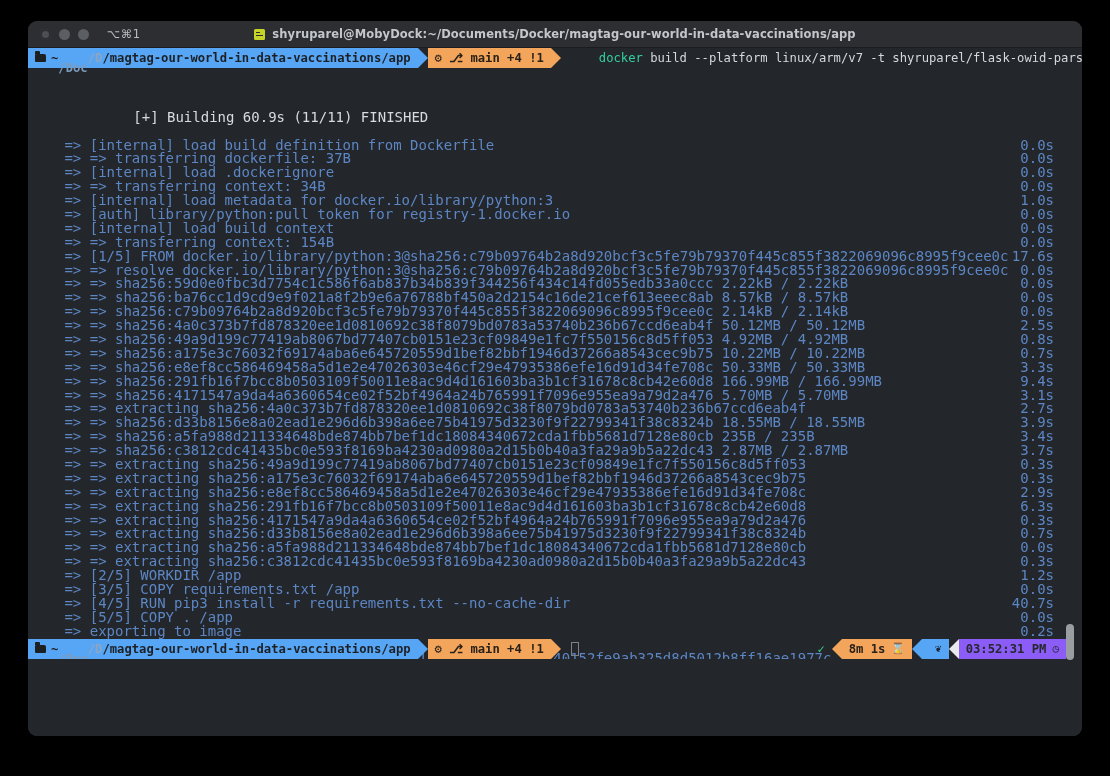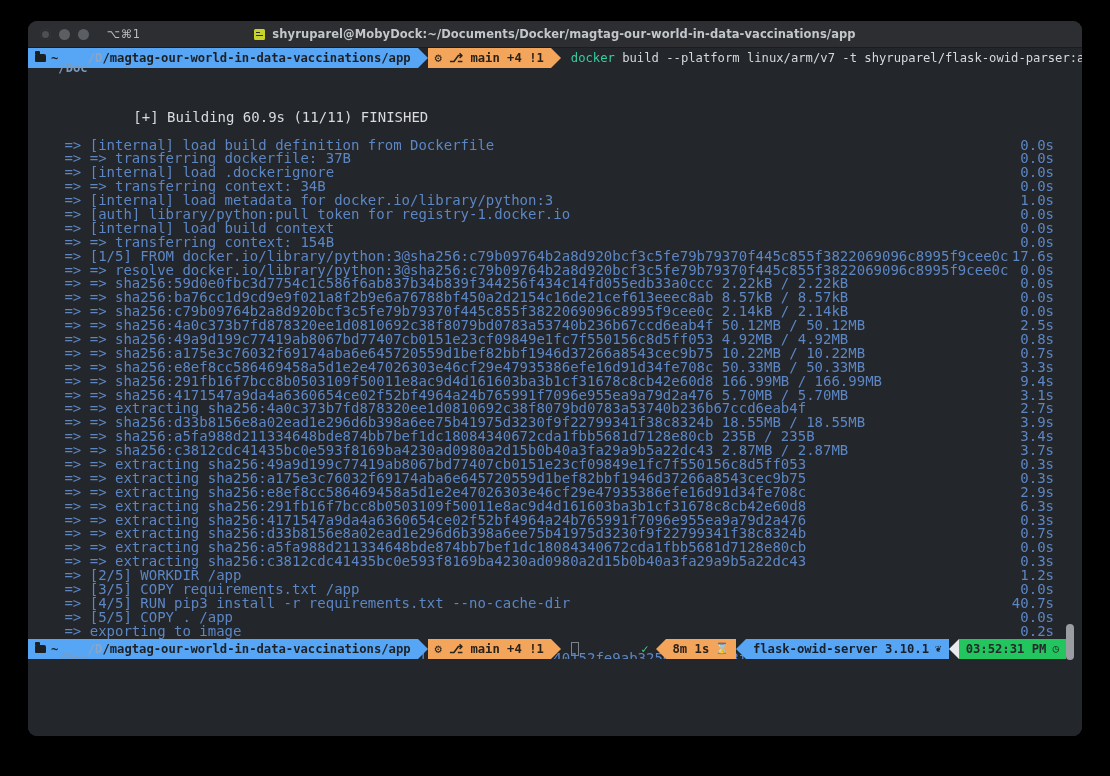--- a/index.html
+++ b/index.html
@@ -125,21 +125,21 @@
     margin-right: 5px;
   }
   .folder-ico:before {
     content: "";
     position: absolute; left: 0; top: -3px;
     width: 5px; height: 3px;
     background: #1d2023;
     border-radius: 1px 1px 0 0;
   }
   .cmdtext { color: #d6d8da; padding-left: 10px; font-size: 12.2px; }
-  .cmd-kw { color: #34cfa0; }
+  .cmd-kw { color: #34cfa0; margin-left: 28px; }
 
   
   #log {
     position: relative;
     font-size: 14px;
     line-height: 13.9px;
     color: #5c86c4;
     padding: 1px 0 0 0;
     white-space: pre;
   }
@@ -178,21 +178,21 @@
     box-sizing: border-box;
   }
   .bp-right {
     position: absolute;
     right: 16px; top: 0;
     display: flex; align-items: stretch; height: 20px;
   }
   .ok-check { color: #3fd27f; font-size: 12px; display: flex; align-items: center; padding-right: 7px; font-weight: bold;}
   .pl-time { background: #f4a55c; color: #2a2118; }
   .pl-venv { background: #57a5f5; color: #17202b; }
-  .pl-clock{ background: #22c55e; color: #25282c; align-items: center; }
+  .pl-clock{ background: #8b5cf6; color: #25282c; align-items: center; }
   .arrow-l {
     width: 0; height: 0;
     border-top: 10px solid transparent;
     border-bottom: 10px solid transparent;
   }
   .al-orange { border-right: 10px solid #f4a55c; }
   .al-blue   { border-right: 10px solid #57a5f5; }
   .al-white  { border-right: 10px solid #e8eaec; }
   .seg-ico { margin-left: 6px; font-size: 11px; }
 
@@ -267,21 +267,21 @@
             <span>⚙</span>&nbsp;<span style="font-size:12px">⎇</span>&nbsp;<span>main +4 !1</span>
           </div>
           <div class="pl-arrow arrow-orange-to-bg"></div>
           <div class="cursor-block"></div>
 
           <div class="bp-right">
             <div class="ok-check">✓</div>
             <div class="arrow-l al-orange"></div>
             <div class="pl-seg pl-time"><span>8m 1s</span><span class="seg-ico">⌛</span></div>
             <div class="arrow-l al-blue"></div>
-            <div class="pl-seg pl-venv"><span>flask-owid-server 3.10.1</span><span class="seg-ico">❦</span></div>
+            <div class="pl-seg pl-venv"><span class="seg-ico">❦</span></div>
             <div class="arrow-l al-white"></div>
             <div class="pl-seg pl-clock"><span>03:52:31 PM</span><span class="seg-ico">◷</span></div>
           </div>
         </div>
       </div>
 
       <div id="empty-area"></div>
 
       <div id="scrollbar-track">
         <div id="scrollbar-thumb"></div>

